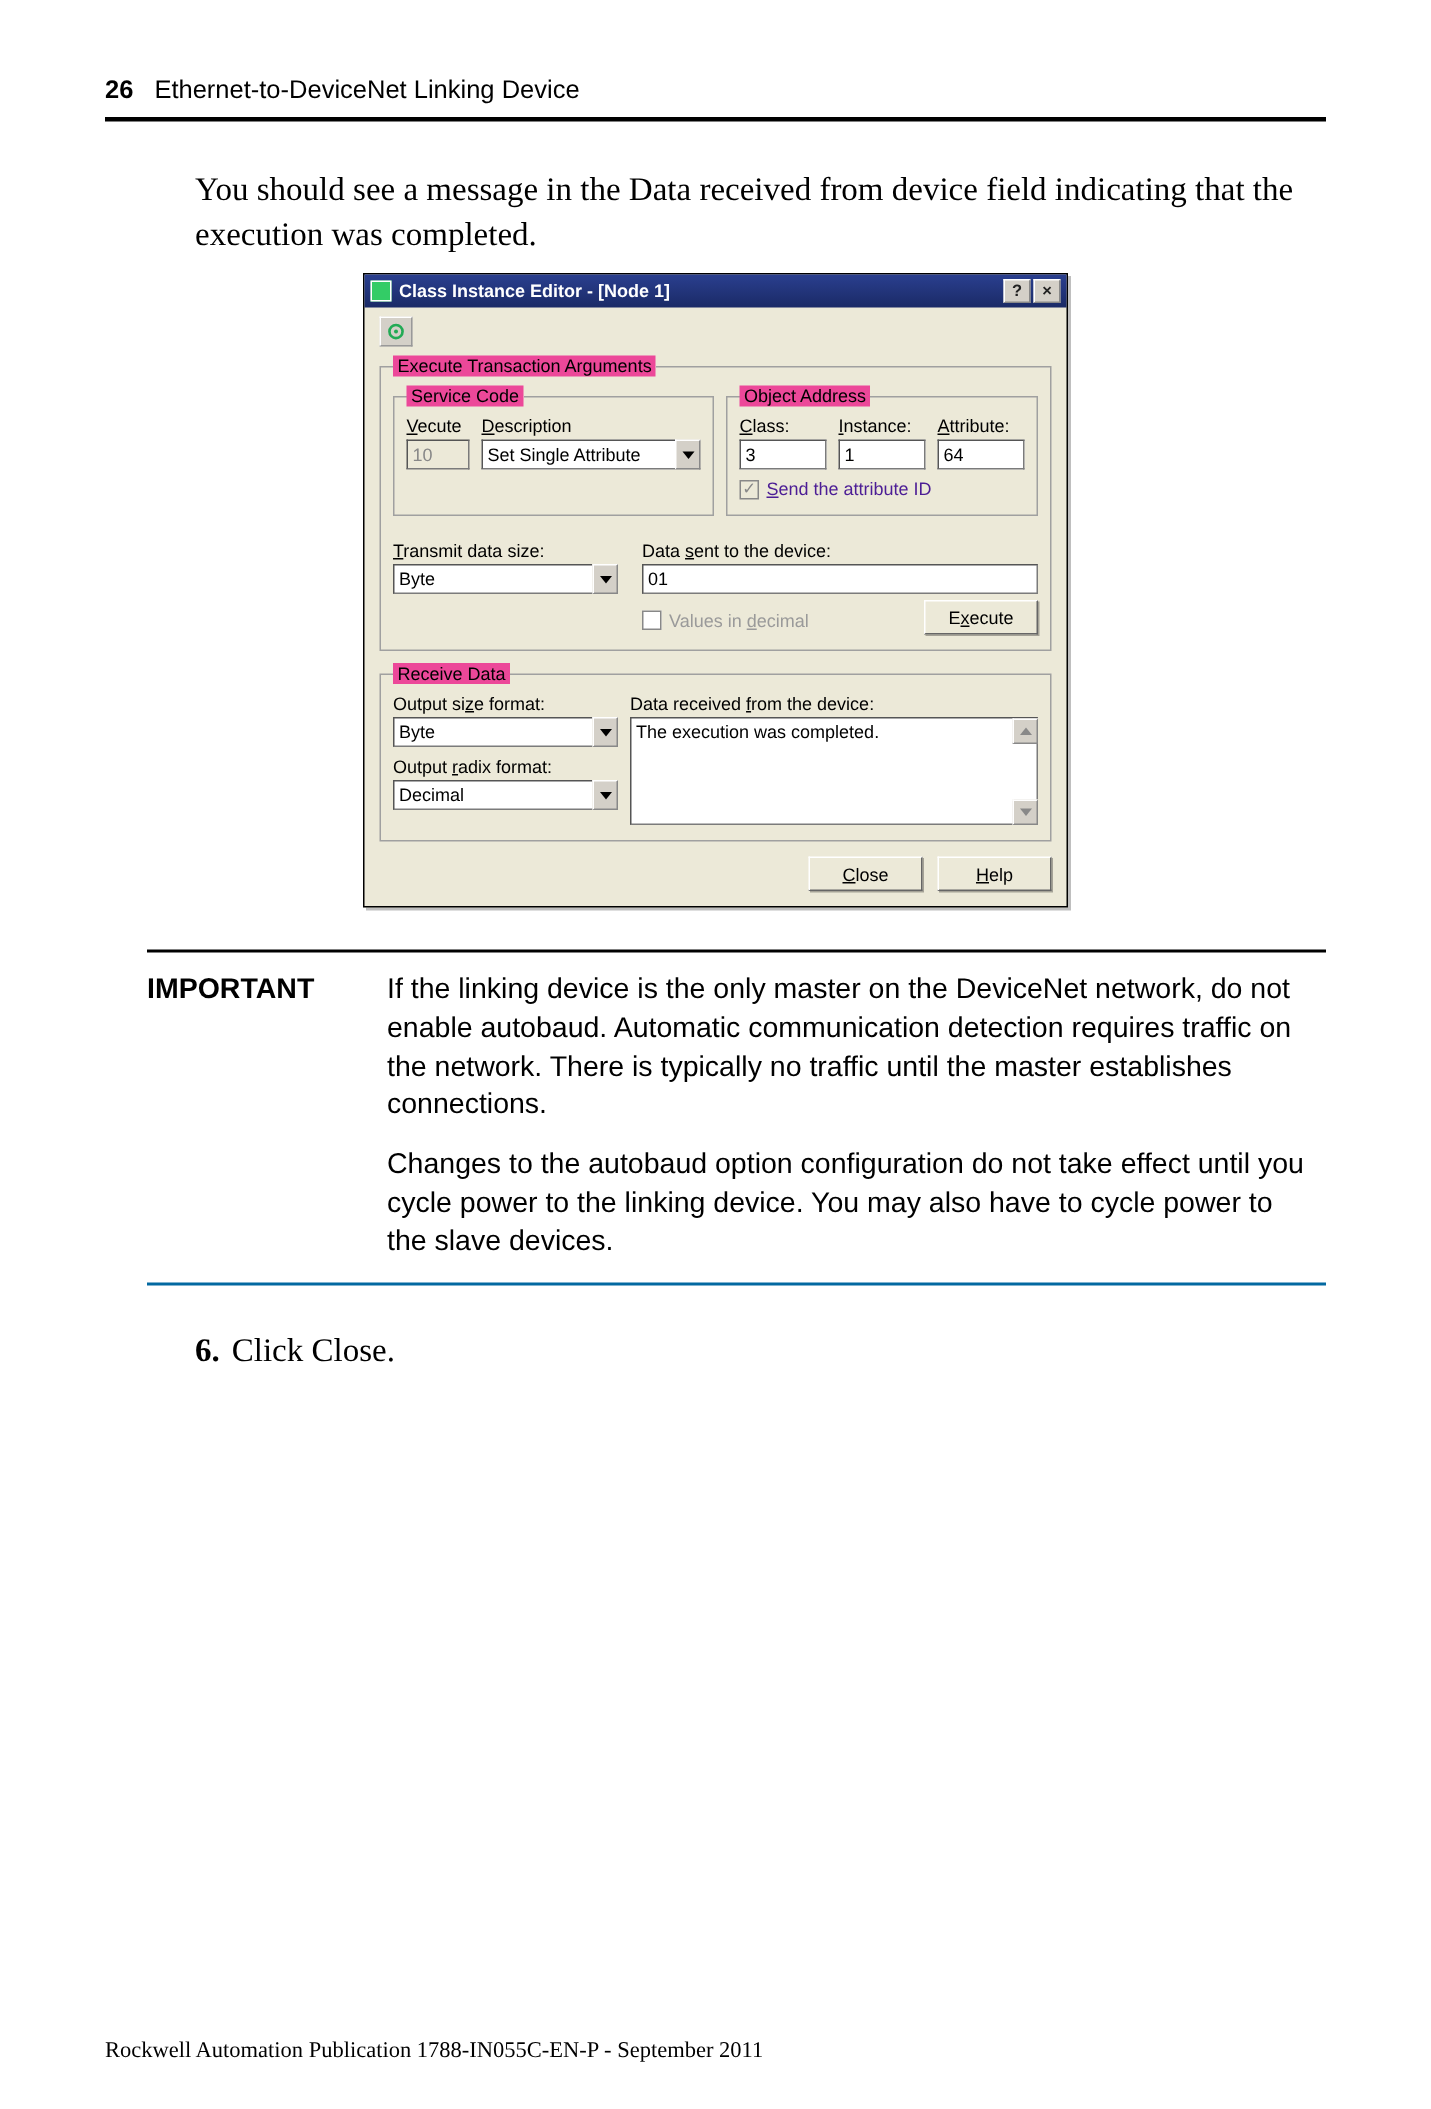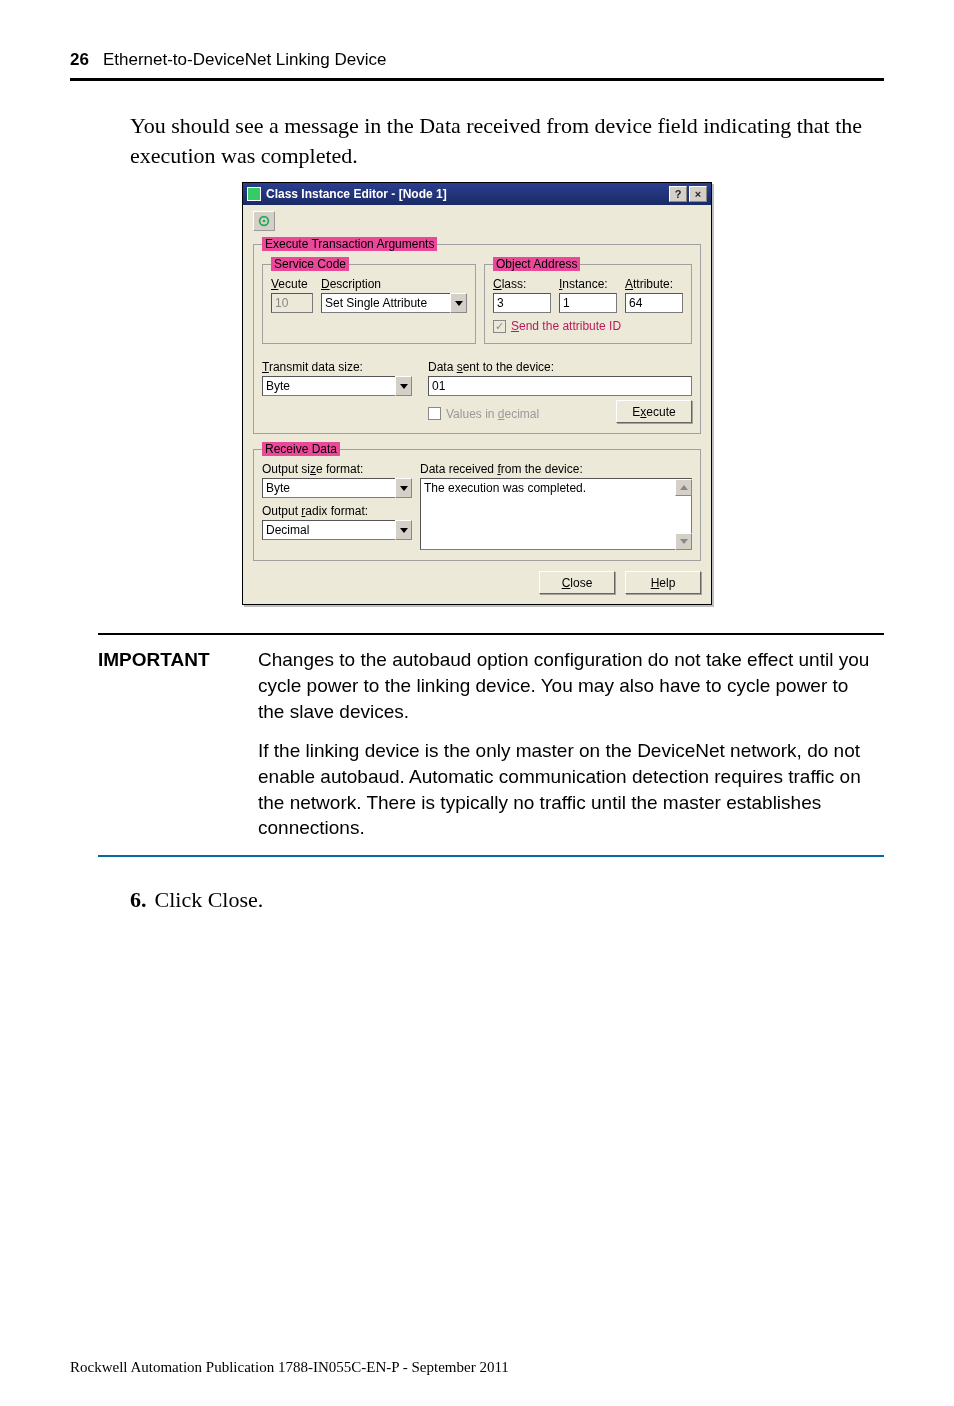--- a/index.html
+++ b/index.html
@@ -109,21 +109,21 @@
     display: flex; align-items: center; justify-content: center;
   }
   .combo-btn::after {
     content: "";
     border-left: 4px solid transparent;
     border-right: 4px solid transparent;
     border-top: 5px solid #000;
   }
   .oa-grid { display: flex; gap: 8px; margin-bottom: 6px; }
   .oa-col { flex: 1; }
-  .chk-row { display: flex; align-items: center; gap: 5px; margin-top: 4px; color: #be185d; }
+  .chk-row { display: flex; align-items: center; gap: 5px; margin-top: 4px; color: #4c1d95; }
   .chk {
     width: 13px; height: 13px;
     background: #ece9d8;
     border: 1px solid #888;
     display: inline-flex; align-items: center; justify-content: center;
   }
   .chk.checked::after { content: "✓"; font-size: 11px; color: #888; line-height: 1; }
   .chk.unchecked { background: #fff; }
   .midrow { display: flex; align-items: center; gap: 16px; margin: 8px 0 4px 0; }
   .textarea {
@@ -323,22 +323,22 @@
         <button class="winbtn"><span class="underline">C</span>lose</button>
         <button class="winbtn"><span class="underline">H</span>elp</button>
       </div>
     </div>
   </div>
 </div>
 
 <div class="important">
   <div class="important-label">IMPORTANT</div>
   <div class="important-body">
+    <p>If the linking device is the only master on the DeviceNet network, do not enable autobaud. Automatic communication detection requires traffic on the network. There is typically no traffic until the master establishes connections.</p>
     <p>Changes to the autobaud option configuration do not take effect until you cycle power to the linking device. You may also have to cycle power to the slave devices.</p>
-    <p>If the linking device is the only master on the DeviceNet network, do not enable autobaud. Automatic communication detection requires traffic on the network. There is typically no traffic until the master establishes connections.</p>
   </div>
 </div>
 
 <div class="step">
   <span class="step-num">6.</span><span>Click Close.</span>
 </div>
 
 <div class="footer">Rockwell Automation Publication  1788-IN055C-EN-P - September 2011</div>
 
 </body></html>

